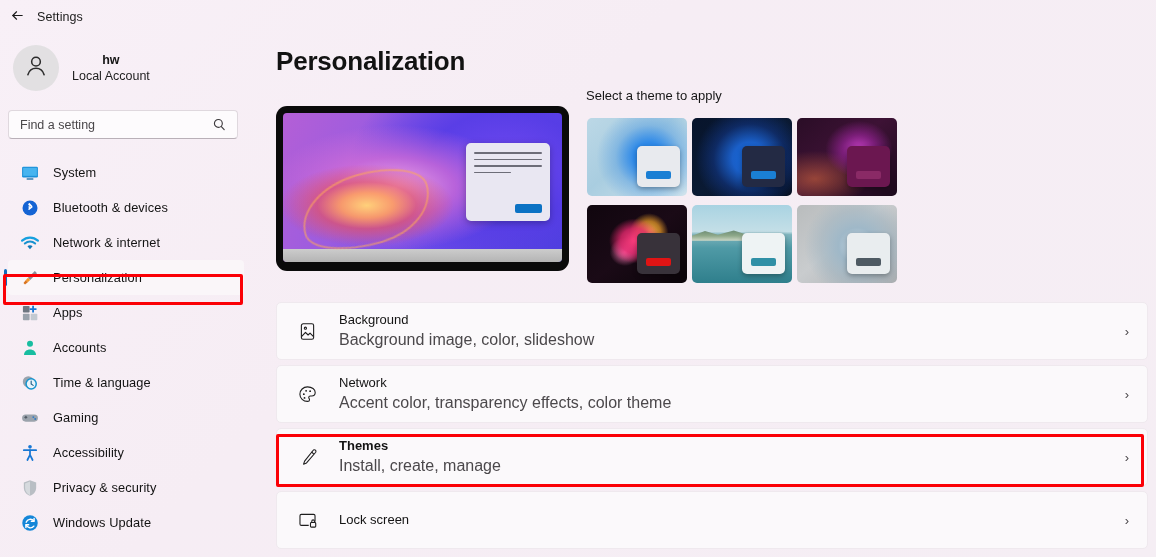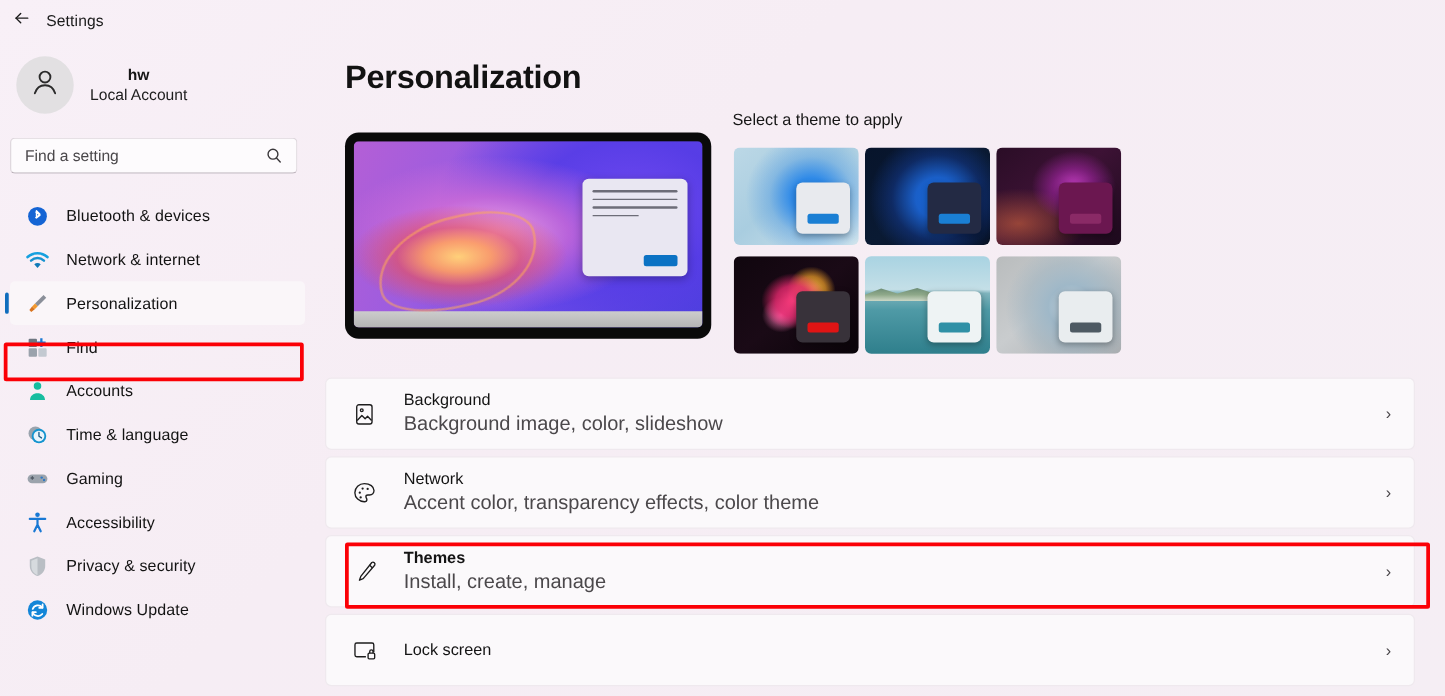--- a/index.html
+++ b/index.html
@@ -213,21 +213,21 @@
     background: linear-gradient(180deg,#5d7f6b 0%, #8fa98a 60%, #cfd9c8 100%);
     clip-path: polygon(0 60%, 18% 20%, 36% 52%, 58% 16%, 80% 58%, 100% 40%, 100% 100%, 0 100%);
   }
   .art-bloom-gray {
     background:
       radial-gradient(ellipse 66% 82% at 60% 52%, #cbdde8 0%, #9fb8c8 28%, rgba(150,175,190,.45) 55%, rgba(190,195,198,0) 80%),
       linear-gradient(140deg, #b9bcbd 0%, #c9ccce 45%, #a9adb0 100%);
   }
 
   
-  .rows { position: absolute; left: 8px; top: 268px; width: 872px; }
+  .rows { position: absolute; left: 24px; top: 268px; width: 872px; }
   .row {
     position: relative;
     height: 58px;
     background: #fbf9fb;
     border: 1px solid #efe9ee;
     border-radius: 5px;
     margin-bottom: 5px;
     display: flex; align-items: center;
     cursor: pointer;
   }
@@ -295,20 +295,30 @@
           <circle cx="6.8" cy="6.8" r="4.2"></circle>
             <path d="M10 10.2l3 3.2"></path>
         </svg>
       </span>
     </div>
 
     <div class="navlist" id="navlist">
         <div class="navitem">
           <span class="nv-ico">
             <svg viewBox="0 0 24 24" width="20" height="20">
+              <rect x="2.5" y="4.5" width="19" height="13" rx="1.6" fill="#1a90d8"></rect>
+              <rect x="3.8" y="5.8" width="16.4" height="9.6" fill="#47b4ef"></rect>
+              <rect x="8" y="18.4" width="8" height="1.6" fill="#1a6fa8"></rect>
+            </svg>
+          </span>
+          <span class="nv-lbl">System</span>
+        </div>
+        <div class="navitem">
+          <span class="nv-ico">
+            <svg viewBox="0 0 24 24" width="20" height="20">
               <circle cx="12" cy="12" r="9" fill="#1464d4"></circle>
               <path d="M10 7.6l4.4 3.4L11 13.6V6.6l3.4 3.4L10 13.6" fill="none" stroke="#fff" stroke-width="1.3" stroke-linejoin="round"></path>
             </svg>
           </span>
           <span class="nv-lbl">Bluetooth &amp; devices</span>
         </div>
         <div class="navitem">
           <span class="nv-ico">
             <svg viewBox="0 0 24 24" width="20" height="20">
               <path d="M2.5 9.2C5.2 6.8 8.5 5.5 12 5.5s6.8 1.3 9.5 3.7" fill="none" stroke="#16a0df" stroke-width="2.6" stroke-linecap="round"></path>
@@ -330,21 +340,21 @@
         </div>
         <div class="navitem">
           <span class="nv-ico">
             <svg viewBox="0 0 24 24" width="20" height="20">
               <rect x="3.5" y="3.5" width="8" height="8" rx="1" fill="#6e7681"></rect>
               <rect x="3.5" y="12.8" width="8" height="8" rx="1" fill="#9aa2ac"></rect>
               <rect x="12.8" y="12.8" width="8" height="8" rx="1" fill="#c3c9d1"></rect>
               <path d="M16.8 3.2v3h3v2.2h-3v3h-2.2v-3h-3V6.2h3v-3z" fill="#1878d4"></path>
             </svg>
           </span>
-          <span class="nv-lbl">Find</span>
+          <span class="nv-lbl">Apps</span>
         </div>
         <div class="navitem">
           <span class="nv-ico">
             <svg viewBox="0 0 24 24" width="20" height="20">
               <circle cx="12" cy="7" r="3.6" fill="#17bda0"></circle>
               <path d="M4.8 20.5c0-4 3.2-6.6 7.2-6.6s7.2 2.6 7.2 6.6z" fill="#17bda0"></path>
             </svg>
           </span>
           <span class="nv-lbl">Accounts</span>
         </div>

